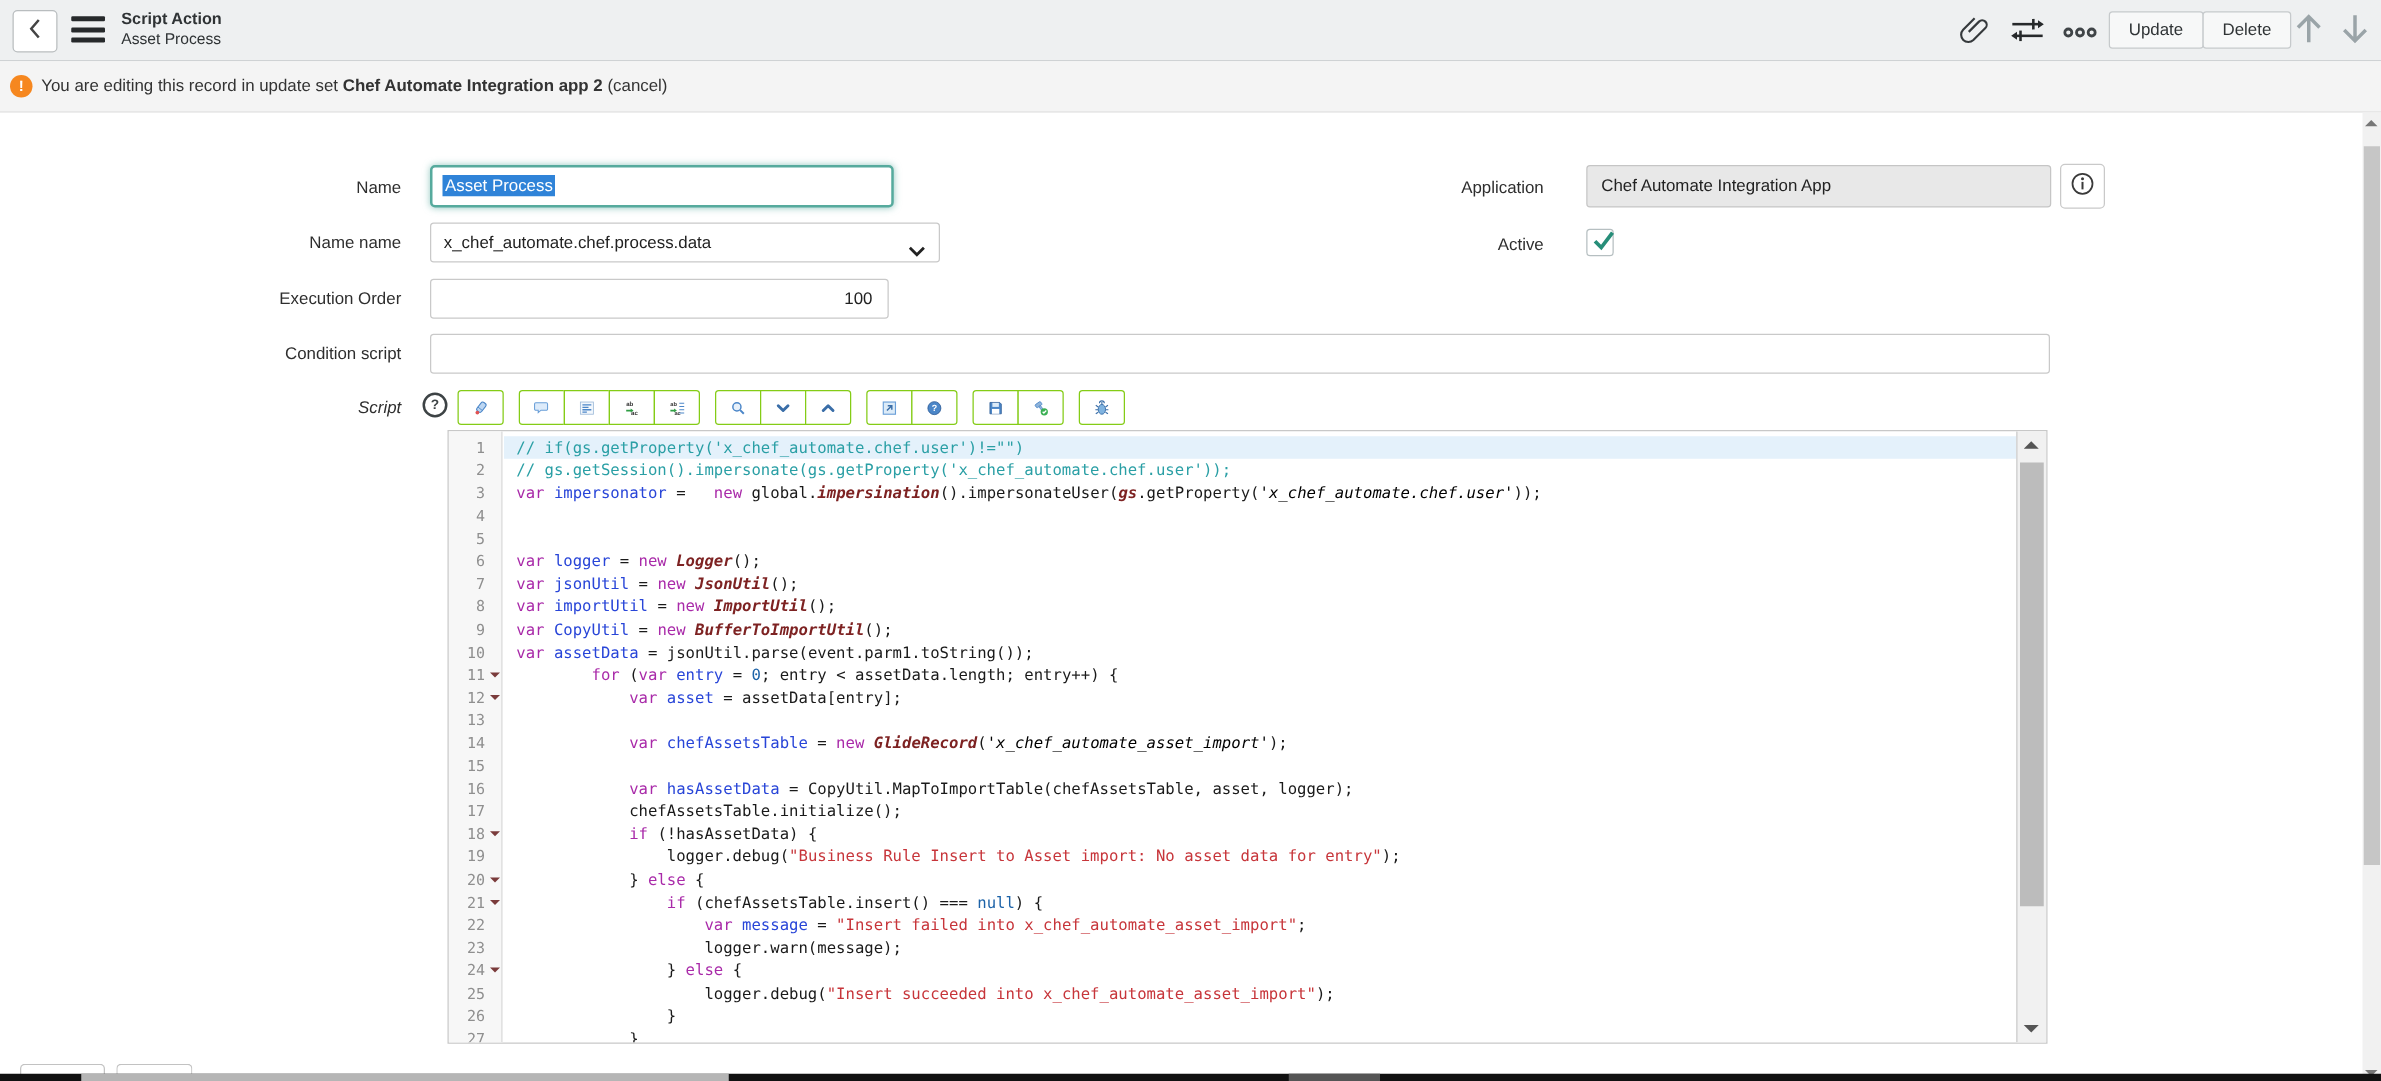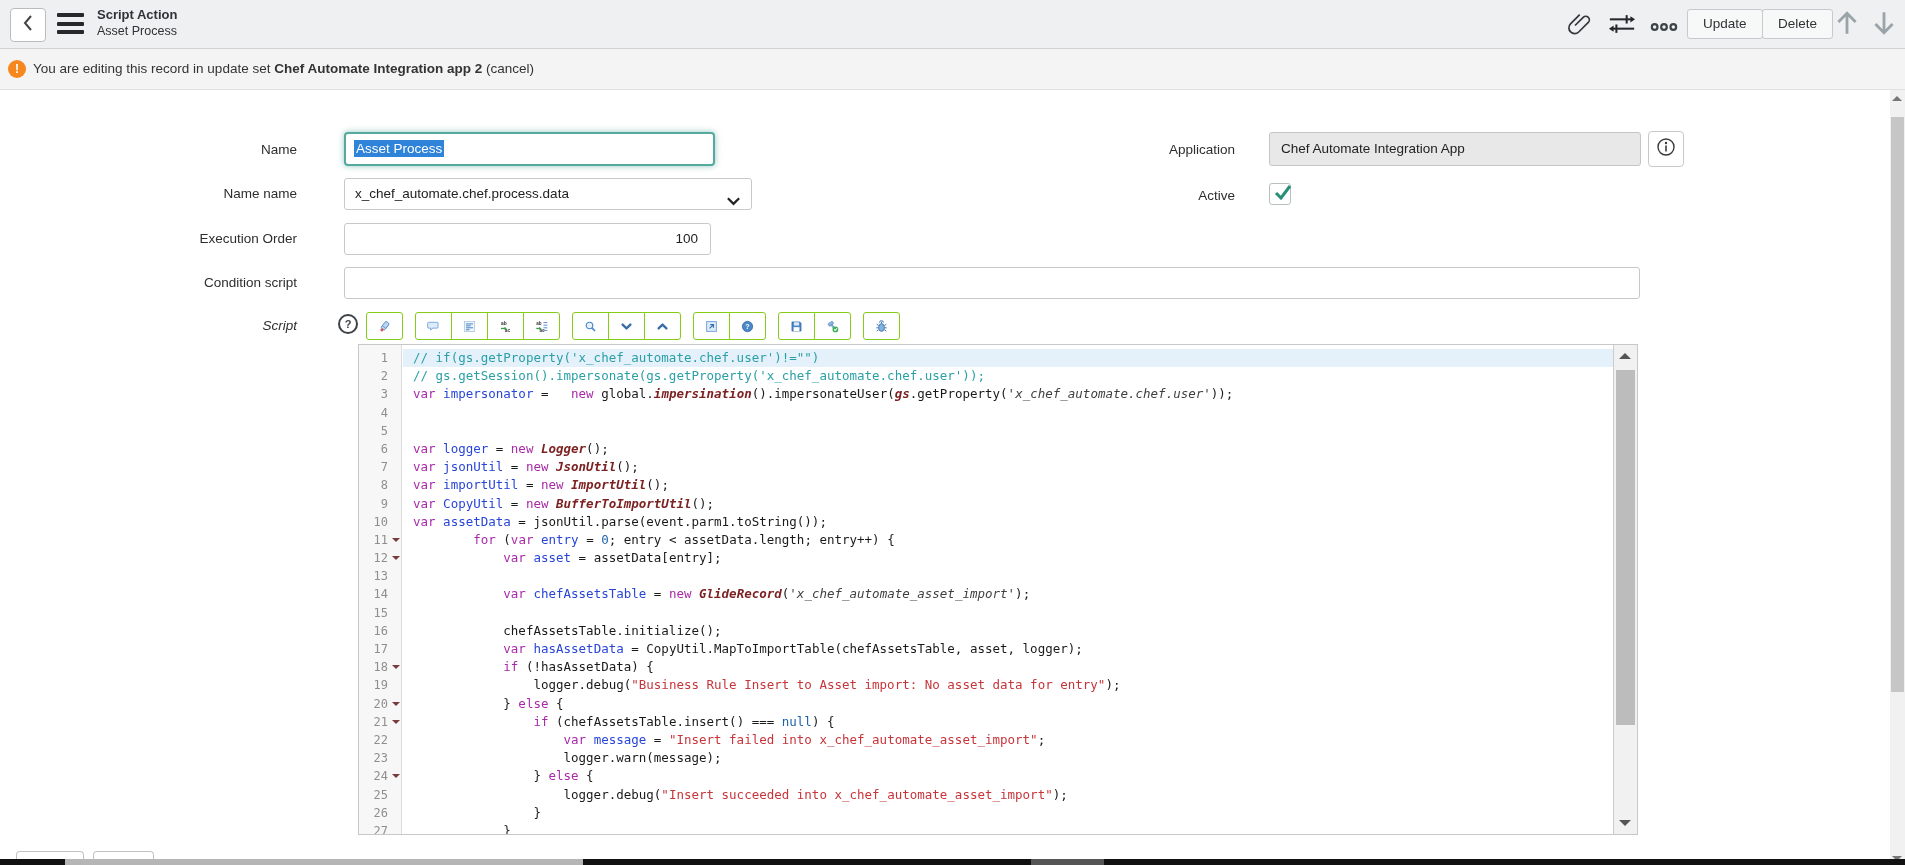--- a/index.html
+++ b/index.html
@@ -15,21 +15,21 @@
   .title-block .t2{font-size:12.5px;}
   .hdr-ico{position:absolute;top:10px;cursor:pointer;}
   .hdr-btn{position:absolute;top:9px;height:30px;padding:0 15px;background:#f7f8f8;border:1px solid #c6cacc;border-radius:3px;font-size:13.5px;color:#2f3335;line-height:28px;cursor:pointer;}
   
   .banner{position:absolute;left:0;top:49px;width:1905px;height:40px;background:#f4f4f4;border-bottom:1px solid #e2e2e2;font-size:13.5px;}
   .warn-ico{position:absolute;left:8px;top:11px;width:18px;height:18px;border-radius:50%;background:#f6871f;color:#fff;font-weight:bold;font-size:12px;text-align:center;line-height:18px;}
   .banner-text{position:absolute;left:33px;top:0;line-height:40px;color:#333;}
   .banner-text b{font-weight:bold;}
   .cancel-link{cursor:pointer;}
   
-  .flabel{position:absolute;left:144px;width:153px;text-align:right;font-size:13.5px;color:#2e2e2e;}
+  .flabel{position:absolute;left:168px;width:153px;text-align:right;font-size:13.5px;color:#2e2e2e;}
   .rlabel{position:absolute;left:1000px;width:235px;text-align:right;font-size:13.5px;color:#2e2e2e;}
   .field{position:absolute;background:#fff;border:1px solid #c9c9c9;border-radius:3px;font-size:13.5px;color:#222;box-sizing:border-box;}
   .name-input{left:344px;top:132px;width:371px;height:34px;border:2px solid #56aa9d;box-shadow:0 0 6px rgba(90,170,160,.65);border-radius:4px;line-height:30px;padding-left:8px;cursor:text;}
   .sel-text{background:#2f83d8;color:#fff;padding:1px 2px;}
   .event-select{left:344px;top:178px;width:408px;height:32px;line-height:30px;padding-left:10px;cursor:pointer;}
   .event-chev{position:absolute;right:10px;top:9px;}
   .exec-input{left:344px;top:223px;width:367px;height:32px;line-height:30px;text-align:right;padding-right:12px;cursor:text;}
   .cond-input{left:344px;top:267px;width:1296px;height:32px;cursor:text;}
   .app-field{left:1269px;top:132px;width:372px;height:34px;background:#e8e8e8;border-color:#c5c5c5;line-height:32px;padding-left:11px;}
   .info-btn{position:absolute;left:1648px;top:131px;width:36px;height:36px;background:#fff;border:1px solid #c9c9c9;border-radius:4px;box-sizing:border-box;display:flex;align-items:center;justify-content:center;cursor:pointer;}
@@ -51,21 +51,21 @@
   .ln .num{display:block;text-align:right;padding-right:13px;font:12px/18.2px "DejaVu Sans Mono",monospace;color:#8f8f8f;}
   .fold-arrow{position:absolute;right:1px;top:7px;width:0;height:0;border:4px solid transparent;border-top-color:#7a3b3b;}
   .codecol{position:absolute;left:44px;top:0;right:24px;bottom:0;padding:4px 0 0 10px;overflow:hidden;cursor:text;}
   .cl{height:18.2px;white-space:pre;font:12.5px/18.2px "DejaVu Sans Mono",monospace;color:#1a1a1a;}
   .cl.active{background:#e4f1fb;margin-left:-10px;padding-left:10px;}
   .tk-c{color:#2a9fa5;}
   .tk-k{color:#a92aa9;}
   .tk-v{color:#2845d8;}
   .tk-t{color:#7d2222;font-weight:bold;font-style:italic;}
   .tk-s{color:#c7353a;}
-  .tk-si{color:#404040;font-style:italic;}
+  .tk-si{color:#000000;font-style:italic;}
   .tk-n{color:#1d63a8;}
   
   .ed-sb{position:absolute;right:0;top:0;bottom:0;width:24px;background:#f1f1f1;border-left:1px solid #ccc;box-sizing:border-box;}
   .ed-sb .thumb{position:absolute;left:2px;top:25px;width:19px;height:355px;background:#bcbcbc;cursor:pointer;}
   .arr{position:absolute;left:0;width:0;height:0;border:6px solid transparent;cursor:pointer;}
   .arr.up{border-bottom-color:#555;border-top:none;}
   .arr.down{border-top-color:#555;border-bottom:none;}
   
   .pg-sb{position:absolute;right:0;top:90px;width:15px;height:775px;background:#f1f1f1;}
   .pg-sb .thumb{position:absolute;left:1px;top:27px;width:13px;height:575px;background:#c6c6c6;cursor:pointer;}
@@ -390,22 +390,22 @@
         <div class="cl"><span class="tk-k">var</span><span class="tk-p"> </span><span class="tk-v">logger</span><span class="tk-p"> = </span><span class="tk-k">new</span><span class="tk-p"> </span><span class="tk-t">Logger</span><span class="tk-p">();</span></div>
         <div class="cl"><span class="tk-k">var</span><span class="tk-p"> </span><span class="tk-v">jsonUtil</span><span class="tk-p"> = </span><span class="tk-k">new</span><span class="tk-p"> </span><span class="tk-t">JsonUtil</span><span class="tk-p">();</span></div>
         <div class="cl"><span class="tk-k">var</span><span class="tk-p"> </span><span class="tk-v">importUtil</span><span class="tk-p"> = </span><span class="tk-k">new</span><span class="tk-p"> </span><span class="tk-t">ImportUtil</span><span class="tk-p">();</span></div>
         <div class="cl"><span class="tk-k">var</span><span class="tk-p"> </span><span class="tk-v">CopyUtil</span><span class="tk-p"> = </span><span class="tk-k">new</span><span class="tk-p"> </span><span class="tk-t">BufferToImportUtil</span><span class="tk-p">();</span></div>
         <div class="cl"><span class="tk-k">var</span><span class="tk-p"> </span><span class="tk-v">assetData</span><span class="tk-p"> = jsonUtil.parse(event.parm1.toString());</span></div>
         <div class="cl"><span class="tk-p">        </span><span class="tk-k">for</span><span class="tk-p"> (</span><span class="tk-k">var</span><span class="tk-p"> </span><span class="tk-v">entry</span><span class="tk-p"> = </span><span class="tk-n">0</span><span class="tk-p">; entry &lt; assetData.length; entry++) {</span></div>
         <div class="cl"><span class="tk-p">            </span><span class="tk-k">var</span><span class="tk-p"> </span><span class="tk-v">asset</span><span class="tk-p"> = assetData[entry];</span></div>
         <div class="cl"> </div>
         <div class="cl"><span class="tk-p">            </span><span class="tk-k">var</span><span class="tk-p"> </span><span class="tk-v">chefAssetsTable</span><span class="tk-p"> = </span><span class="tk-k">new</span><span class="tk-p"> </span><span class="tk-t">GlideRecord</span><span class="tk-p">(</span><span class="tk-si">'x_chef_automate_asset_import'</span><span class="tk-p">);</span></div>
         <div class="cl"> </div>
+        <div class="cl"><span class="tk-p">            </span><span class="tk-k">var</span><span class="tk-p"> </span><span class="tk-v">hasAssetData</span><span class="tk-p"> = CopyUtil.MapToImportTable(chefAssetsTable, asset, logger);</span></div>
         <div class="cl"><span class="tk-p">            chefAssetsTable.initialize();</span></div>
-        <div class="cl"><span class="tk-p">            </span><span class="tk-k">var</span><span class="tk-p"> </span><span class="tk-v">hasAssetData</span><span class="tk-p"> = CopyUtil.MapToImportTable(chefAssetsTable, asset, logger);</span></div>
         <div class="cl"><span class="tk-p">            </span><span class="tk-k">if</span><span class="tk-p"> (!hasAssetData) {</span></div>
         <div class="cl"><span class="tk-p">                logger.debug(</span><span class="tk-s">"Business Rule Insert to Asset import: No asset data for entry"</span><span class="tk-p">);</span></div>
         <div class="cl"><span class="tk-p">            } </span><span class="tk-k">else</span><span class="tk-p"> {</span></div>
         <div class="cl"><span class="tk-p">                </span><span class="tk-k">if</span><span class="tk-p"> (chefAssetsTable.insert() === </span><span class="tk-n">null</span><span class="tk-p">) {</span></div>
         <div class="cl"><span class="tk-p">                    </span><span class="tk-k">var</span><span class="tk-p"> </span><span class="tk-v">message</span><span class="tk-p"> = </span><span class="tk-s">"Insert failed into x_chef_automate_asset_import"</span><span class="tk-p">;</span></div>
         <div class="cl"><span class="tk-p">                    logger.warn(message);</span></div>
         <div class="cl"><span class="tk-p">                } </span><span class="tk-k">else</span><span class="tk-p"> {</span></div>
         <div class="cl"><span class="tk-p">                    logger.debug(</span><span class="tk-s">"Insert succeeded into x_chef_automate_asset_import"</span><span class="tk-p">);</span></div>
         <div class="cl"><span class="tk-p">                }</span></div>
         <div class="cl"><span class="tk-p">            }</span></div>

